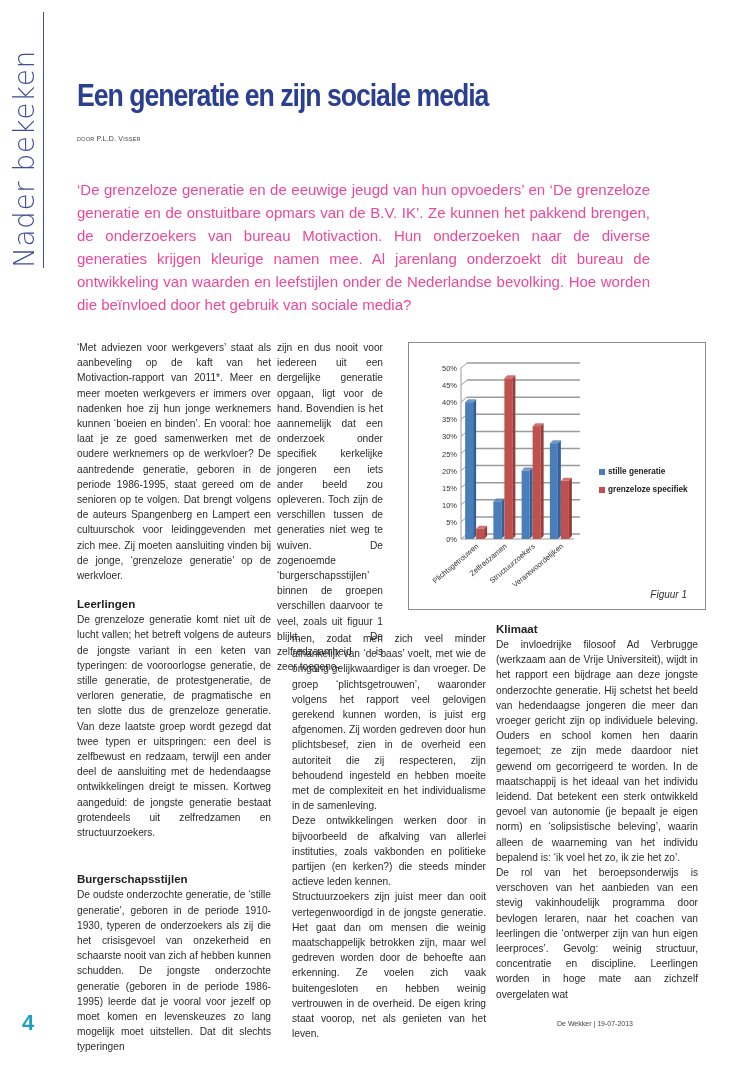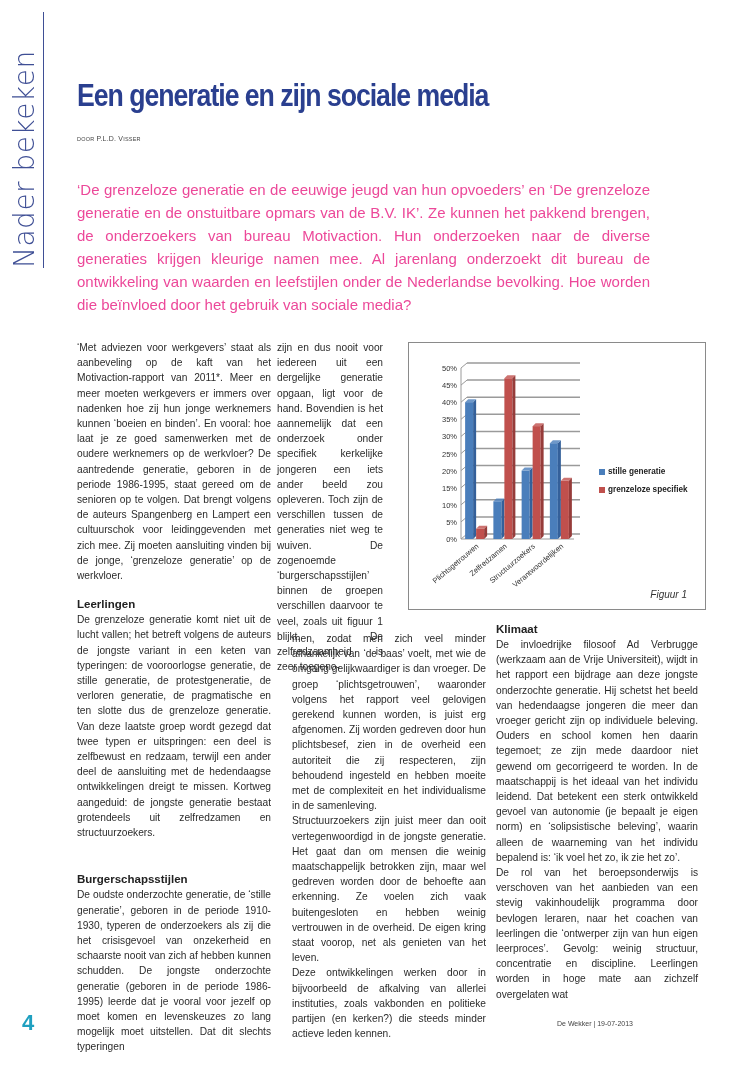--- a/index.html
+++ b/index.html
@@ -130,22 +130,22 @@
     <div class="row">
       <span class="sw" style="background:#c0504d;"></span>
       <span>grenzeloze specifiek</span>
     </div>
   </div>
   <div class="fig-caption">Figuur 1</div>
 </div>
 
 <div class="col col2b">
   <p>men, zodat men zich veel minder afhankelijk van ‘de baas’ voelt, met wie de omgang gelijkwaardiger is dan vroeger. De groep ‘plichtsgetrouwen’, waaronder volgens het rapport veel gelovigen gerekend kunnen worden, is juist erg afgenomen. Zij worden gedreven door hun plichtsbesef, zien in de overheid een autoriteit die zij respecteren, zijn behoudend ingesteld en hebben moeite met de complexiteit en het individualisme in de samenleving.</p>
+  <p>Deze ontwikkelingen werken door in bijvoorbeeld de afkalving van allerlei instituties, zoals vakbonden en politieke partijen (en kerken?) die steeds minder actieve leden kennen.</p>
   <p>Structuurzoekers zijn juist meer dan ooit vertegenwoordigd in de jongste generatie. Het gaat dan om mensen die weinig maatschappelijk betrokken zijn, maar wel gedreven worden door de behoefte aan erkenning. Ze voelen zich vaak buitengesloten en hebben weinig vertrouwen in de overheid. De eigen kring staat voorop, net als genieten van het leven.</p>
-  <p>Deze ontwikkelingen werken door in bijvoorbeeld de afkalving van allerlei instituties, zoals vakbonden en politieke partijen (en kerken?) die steeds minder actieve leden kennen.</p>
 </div>
 
 <div class="col col3">
   <h3 style="margin-top:0;">Klimaat</h3>
   <p>De invloedrijke filosoof Ad Verbrugge (werkzaam aan de Vrije Universiteit), wijdt in het rapport een bijdrage aan deze jongste onderzochte generatie. Hij schetst het beeld van hedendaagse jongeren die meer dan vroeger gericht zijn op individuele beleving. Ouders en school komen hen daarin tegemoet; ze zijn mede daardoor niet gewend om gecorrigeerd te worden. In de maatschappij is het ideaal van het individu leidend. Dat betekent een sterk ontwikkeld gevoel van autonomie (je bepaalt je eigen norm) en ‘solipsistische beleving’, waarin alleen de waarneming van het individu bepalend is: ‘ik voel het zo, ik zie het zo’.</p>
   <p>De rol van het beroepsonderwijs is verschoven van het aanbieden van een stevig vakinhoudelijk programma door bevlogen leraren, naar het coachen van leerlingen die ‘ontwerper zijn van hun eigen leerproces’. Gevolg: weinig structuur, concentratie en discipline. Leerlingen worden in hoge mate aan zichzelf overgelaten wat</p>
 </div>
 
 <div class="page-num">4</div>
 <div class="footer-right">De Wekker | 19-07-2013</div>

